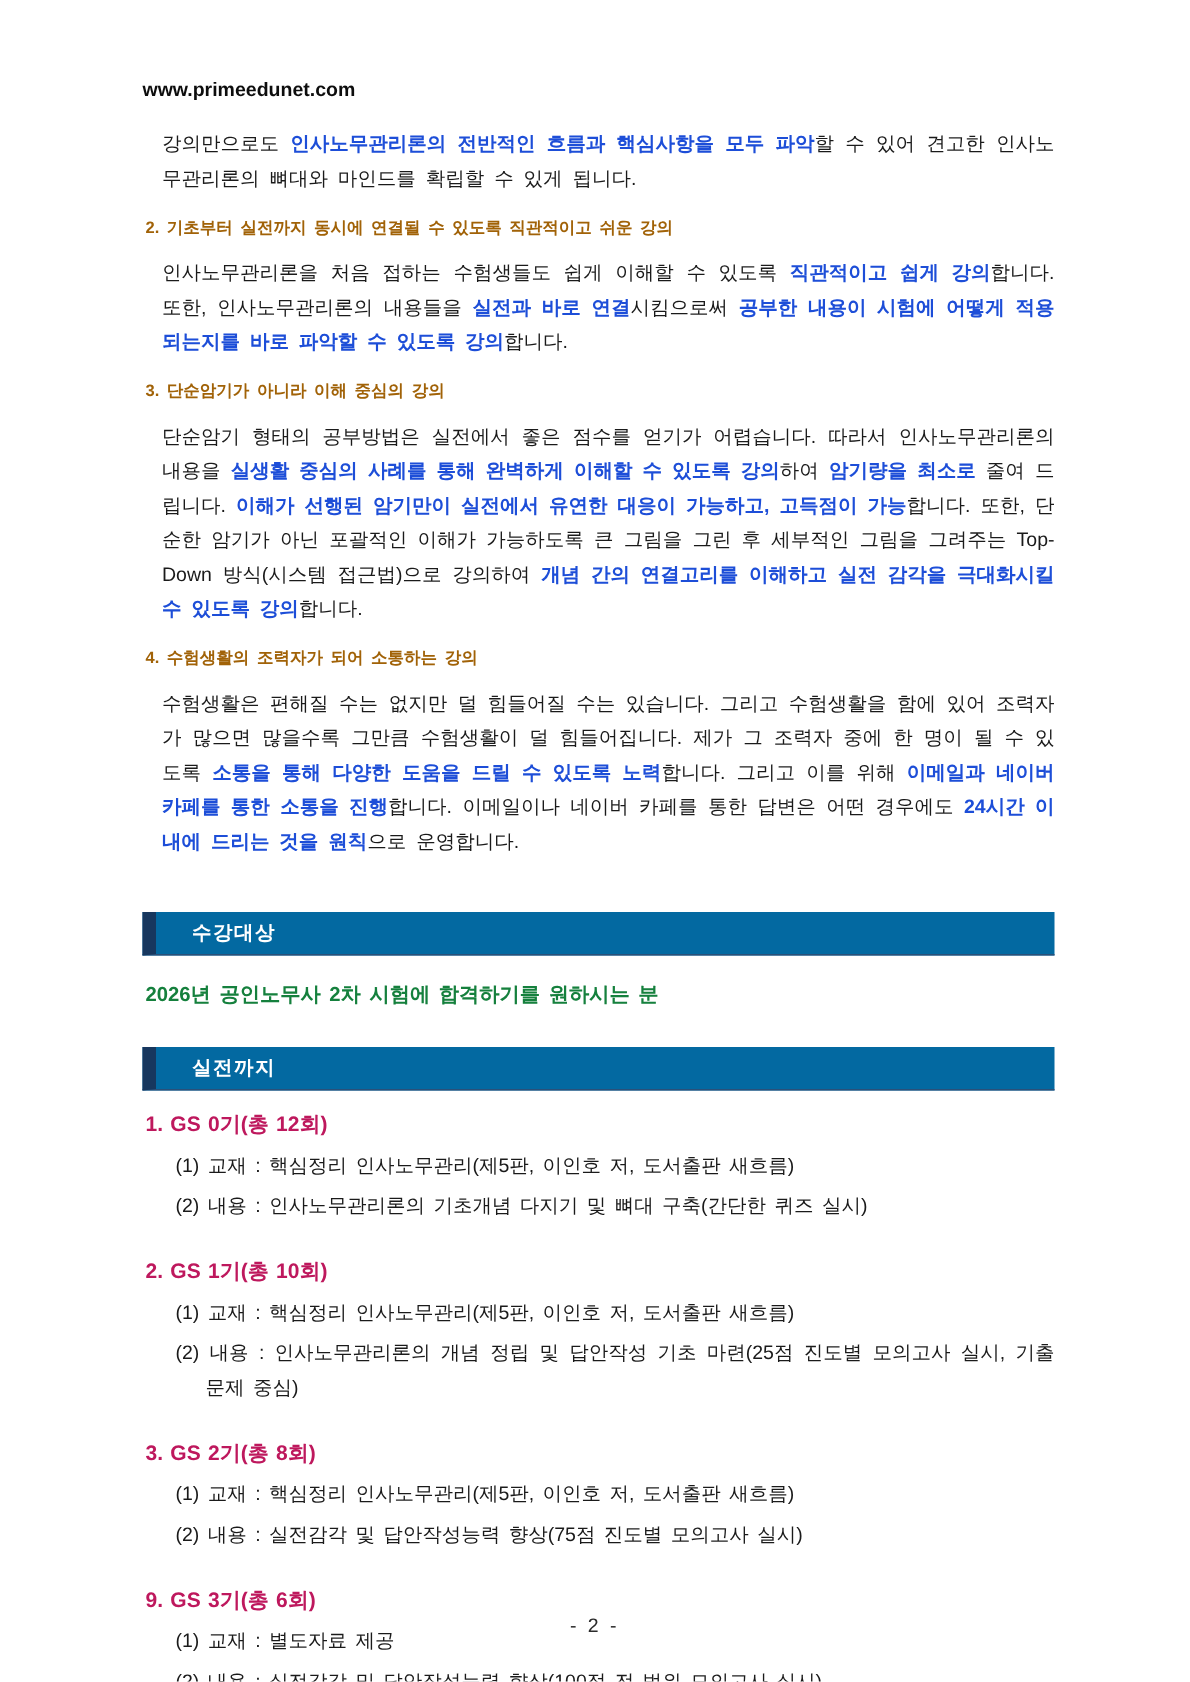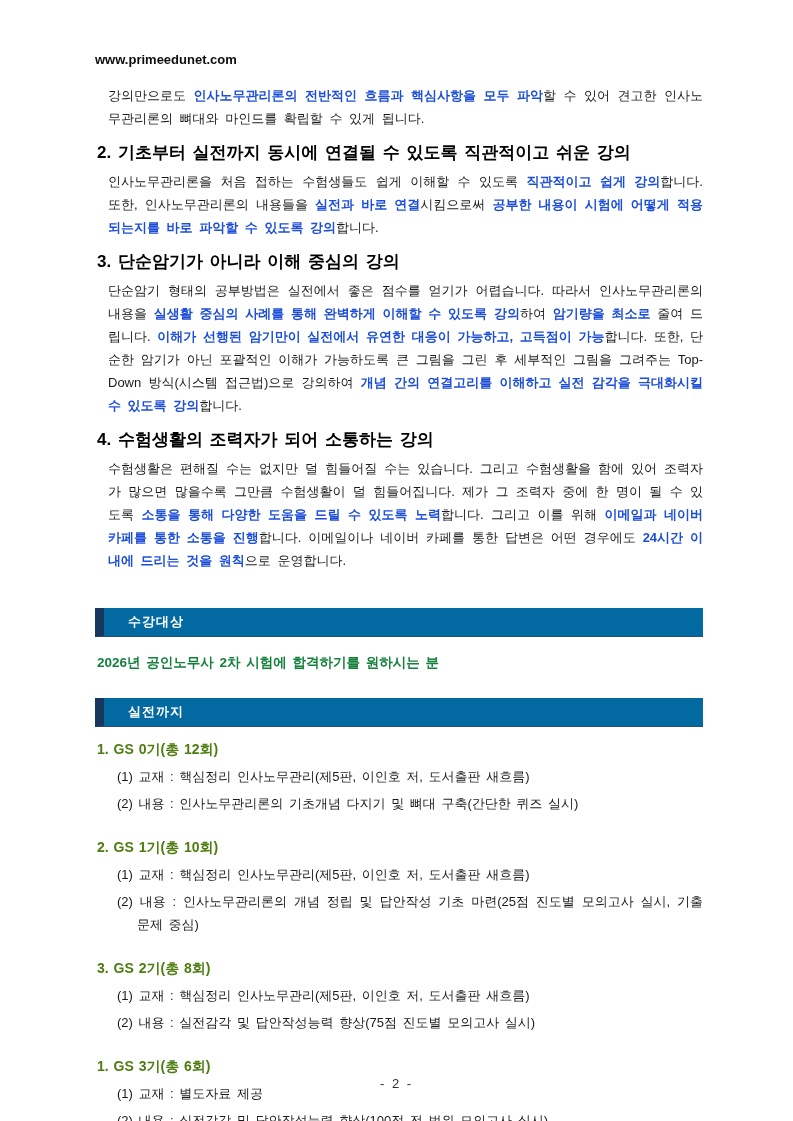--- a/index.html
+++ b/index.html
@@ -25,39 +25,39 @@
   }
   .site{font-weight:bold;font-size:13px;color:#0d0d0d;padding-top:6px;}
   
   .para{
     font-size:13px;line-height:23px;text-align:justify;
     word-spacing:3px;padding-left:13px;
   }
   .hl{color:#1d4ed8;font-weight:bold;}
   .feature{margin-top:13px;}
   .feature-h{
-    color:#000000;font-weight:bold;font-size:17px;line-height:19px;
+    color:#a16207;font-weight:bold;font-size:11px;line-height:19px;
     margin:0 0 8px 2px;word-spacing:2px;
   }
   
   .banner{
     margin-top:36px;height:28px;
     background:#0369a1;border-left:9px solid #17375e;
     border-bottom:1px solid #2a5079;
     display:flex;align-items:center;
   }
   .banner-label{color:#ffffff;font-weight:bold;font-size:13px;padding-left:24px;letter-spacing:1px;}
   .target-line{
     color:#15803d;font-weight:bold;font-size:13.5px;
     margin:17px 0 0 2px;word-spacing:2px;
   }
   .banner2{margin-top:26px;}
   
   .group{margin-top:14px;margin-bottom:24px;}
-  .group-title{color:#4d7c0f;font-weight:bold;font-size:14px;margin:0 0 6px 2px;word-spacing:1px;}
+  .group-title{color:#be185d;font-weight:bold;font-size:14px;margin:0 0 6px 2px;word-spacing:1px;}
   .group-item{
     font-size:13px;line-height:23px;margin-top:4px;
     padding-left:42px;text-indent:-20px;text-align:justify;word-spacing:2px;
   }
   
   .footer{
     position:absolute;left:0;bottom:30px;width:793px;
     text-align:center;font-size:13px;color:#2b2b2b;letter-spacing:2px;
   }
 </style>
@@ -108,20 +108,20 @@
     <div class="group-item">(2) 내용 : 인사노무관리론의 개념 정립 및 답안작성 기초 마련(25점 진도별 모의고사 실시, 기출 문제 중심)</div>
   </div>
 
   <div class="group">
     <div class="group-title">3. GS 2기(총 8회)</div>
     <div class="group-item">(1) 교재 : 핵심정리 인사노무관리(제5판, 이인호 저, 도서출판 새흐름)</div>
     <div class="group-item">(2) 내용 : 실전감각 및 답안작성능력 향상(75점 진도별 모의고사 실시)</div>
   </div>
 
   <div class="group">
-    <div class="group-title">1. GS 3기(총 6회)</div>
+    <div class="group-title">9. GS 3기(총 6회)</div>
     <div class="group-item">(1) 교재 : 별도자료 제공</div>
     <div class="group-item">(2) 내용 : 실전감각 및 답안작성능력 향상(100점 전 범위 모의고사 실시)</div>
   </div>
 
 </div>
 
 <div class="footer">- 2 -</div>
 
 </body></html>

